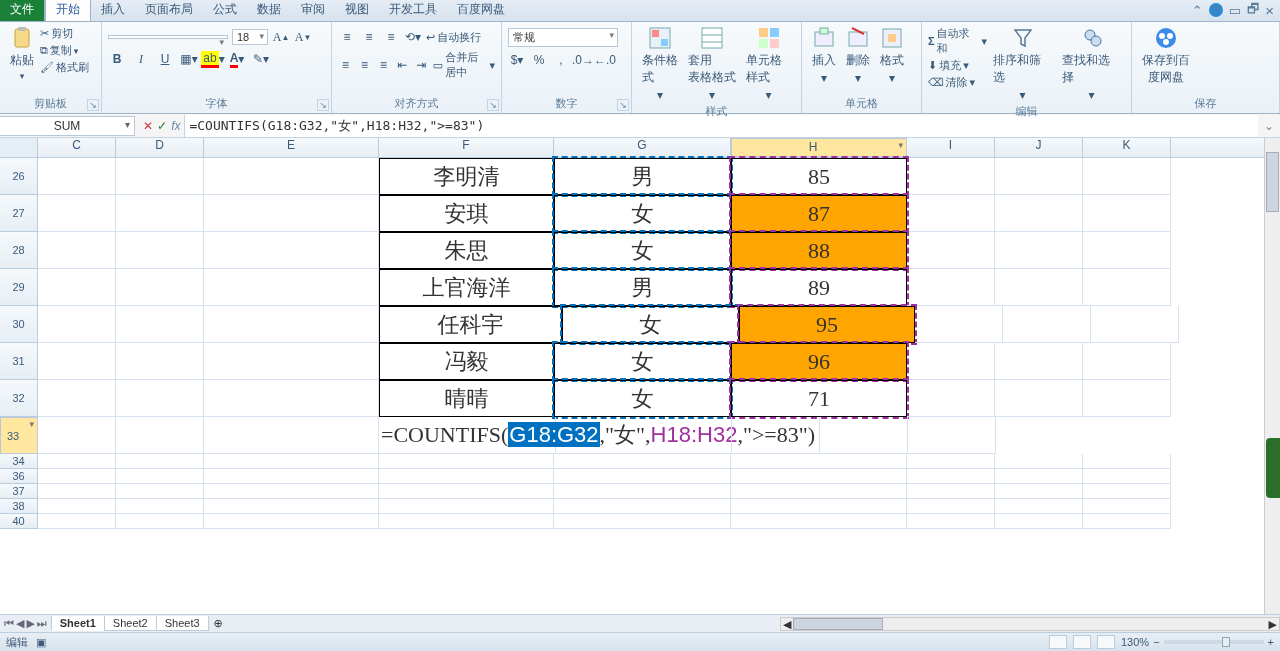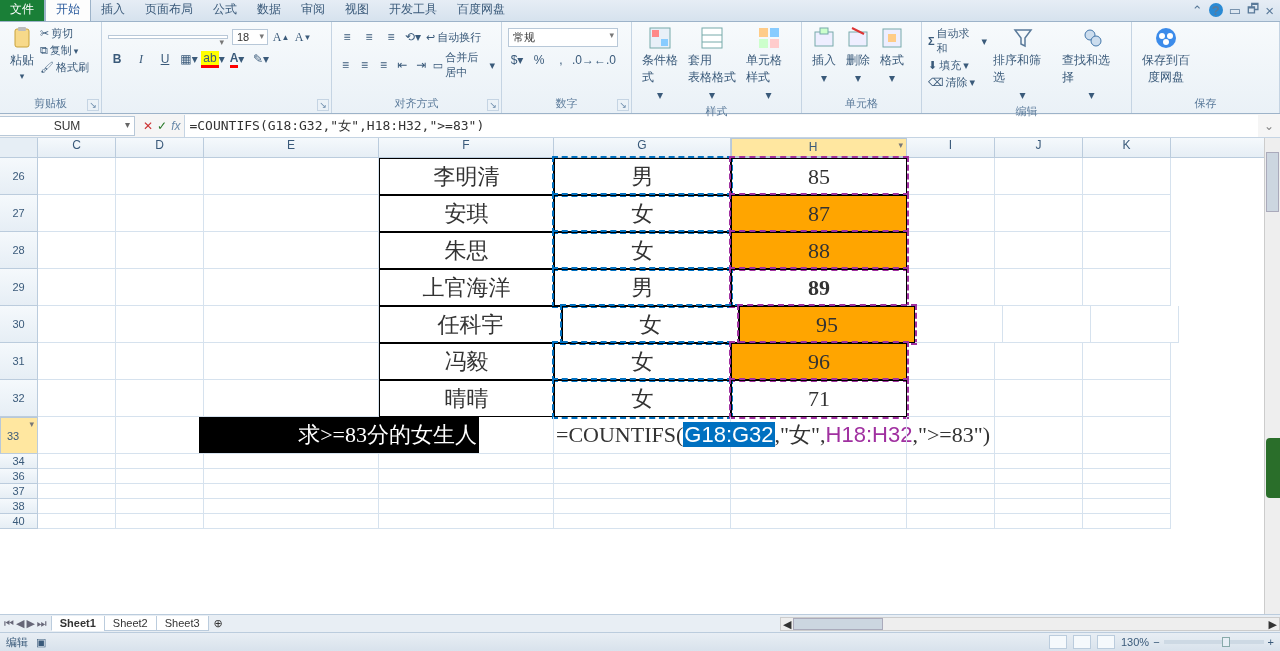--- a/index.html
+++ b/index.html
@@ -134,20 +134,21 @@
       <div style="display:flex;gap:6px;align-items:center;">
         <span class="iconbtn" style="font-weight:bold;">B</span>
         <span class="iconbtn" style="font-style:italic;font-family:serif;">I</span>
         <span class="iconbtn" style="text-decoration:underline;">U</span>
         <span class="iconbtn">▦▾</span>
         <span class="iconbtn"><span style="background:#ff0;border-bottom:3px solid red;padding:0 2px;">ab</span>▾</span>
         <span class="iconbtn"><span style="border-bottom:3px solid red;font-weight:bold;">A</span>▾</span>
         <span class="iconbtn">✎▾</span>
       </div>
     </div>
+    <div class="group-label">字体</div>
     <div class="launcher">↘</div>
   </div>
 
   <div class="group" style="width:170px;">
     <div class="group-body" style="flex-direction:column;gap:4px;padding-top:4px;">
       <div style="display:flex;gap:4px;align-items:center;">
         <span class="iconbtn">≡</span>
         <span class="iconbtn">≡</span>
         <span class="iconbtn">≡</span>
         <span class="iconbtn">⟲▾</span>
@@ -323,21 +324,21 @@
         <div class="cell" style="width: 88px;"></div>
         <div class="cell" style="width: 88px;"></div>
       </div>
       <div class="row big">
         <div class="rh">29</div>
         <div class="cell" style="width: 78px;"></div>
         <div class="cell" style="width: 88px;"></div>
         <div class="cell" style="width: 175px;"></div>
         <div class="cell dcell" style="width: 175px; border-width: 1px; border-style: solid; border-color: rgb(0, 0, 0);">上官海洋</div>
         <div class="cell dcell marq-g" style="width: 177px; border-width: 1px; border-style: solid; border-color: rgb(0, 0, 0);">男</div>
-        <div class="cell dcell marq-h" style="width: 176px; border-width: 1px; border-style: solid; border-color: rgb(0, 0, 0); font-weight: bold;">89</div>
+        <div class="cell dcell marq-h" style="width: 176px; border-width: 1px; border-style: solid; border-color: rgb(0, 0, 0);">89</div>
         <div class="cell" style="width: 88px;"></div>
         <div class="cell" style="width: 88px;"></div>
         <div class="cell" style="width: 88px;"></div>
       </div>
       <div class="row big">
         <div class="rh">30</div>
         <div class="cell" style="width: 78px;"></div>
         <div class="cell" style="width: 88px;"></div>
         <div class="cell" style="width: 175px;"></div>
         <div class="cell dcell" style="width: 183px; border-width: 1px; border-style: solid; border-color: rgb(0, 0, 0);">任科宇</div>
@@ -368,23 +369,20 @@
         <div class="cell dcell marq-g" style="width: 177px; border-width: 1px; border-style: solid; border-color: rgb(0, 0, 0);">女</div>
         <div class="cell dcell marq-h" style="width: 176px; border-width: 1px; border-style: solid; border-color: rgb(0, 0, 0);">71</div>
         <div class="cell" style="width: 88px;"></div>
         <div class="cell" style="width: 88px;"></div>
         <div class="cell" style="width: 88px;"></div>
       </div>
       <div class="row big">
         <div class="rh sel">33</div>
         <div class="cell" style="width: 78px;"></div>
         <div class="cell" style="width: 88px;"></div>
-        <div class="cell" style="width: 175px;">
-          <div class="blk" style="width: 280px; left: -5px;">求&gt;=83分的女生人</div>
-        </div>
         <div class="cell" style="width: 175px;"></div>
         <div class="cell" style="width: 177px;">
           <div class="formcell">=COUNTIFS(<span style="background:#0070c0;color:#fff;padding:0 1px;">G18:G32</span>,"女",<span style="color:#a030a0;">H18:H32</span>,"&gt;=83")</div>
         </div>
         <div class="cell" style="width: 176px;"></div>
         <div class="cell" style="width: 88px;"></div>
         <div class="cell" style="width: 88px;"></div>
         <div class="cell" style="width: 88px;"></div>
       </div>
       <div class="row">

